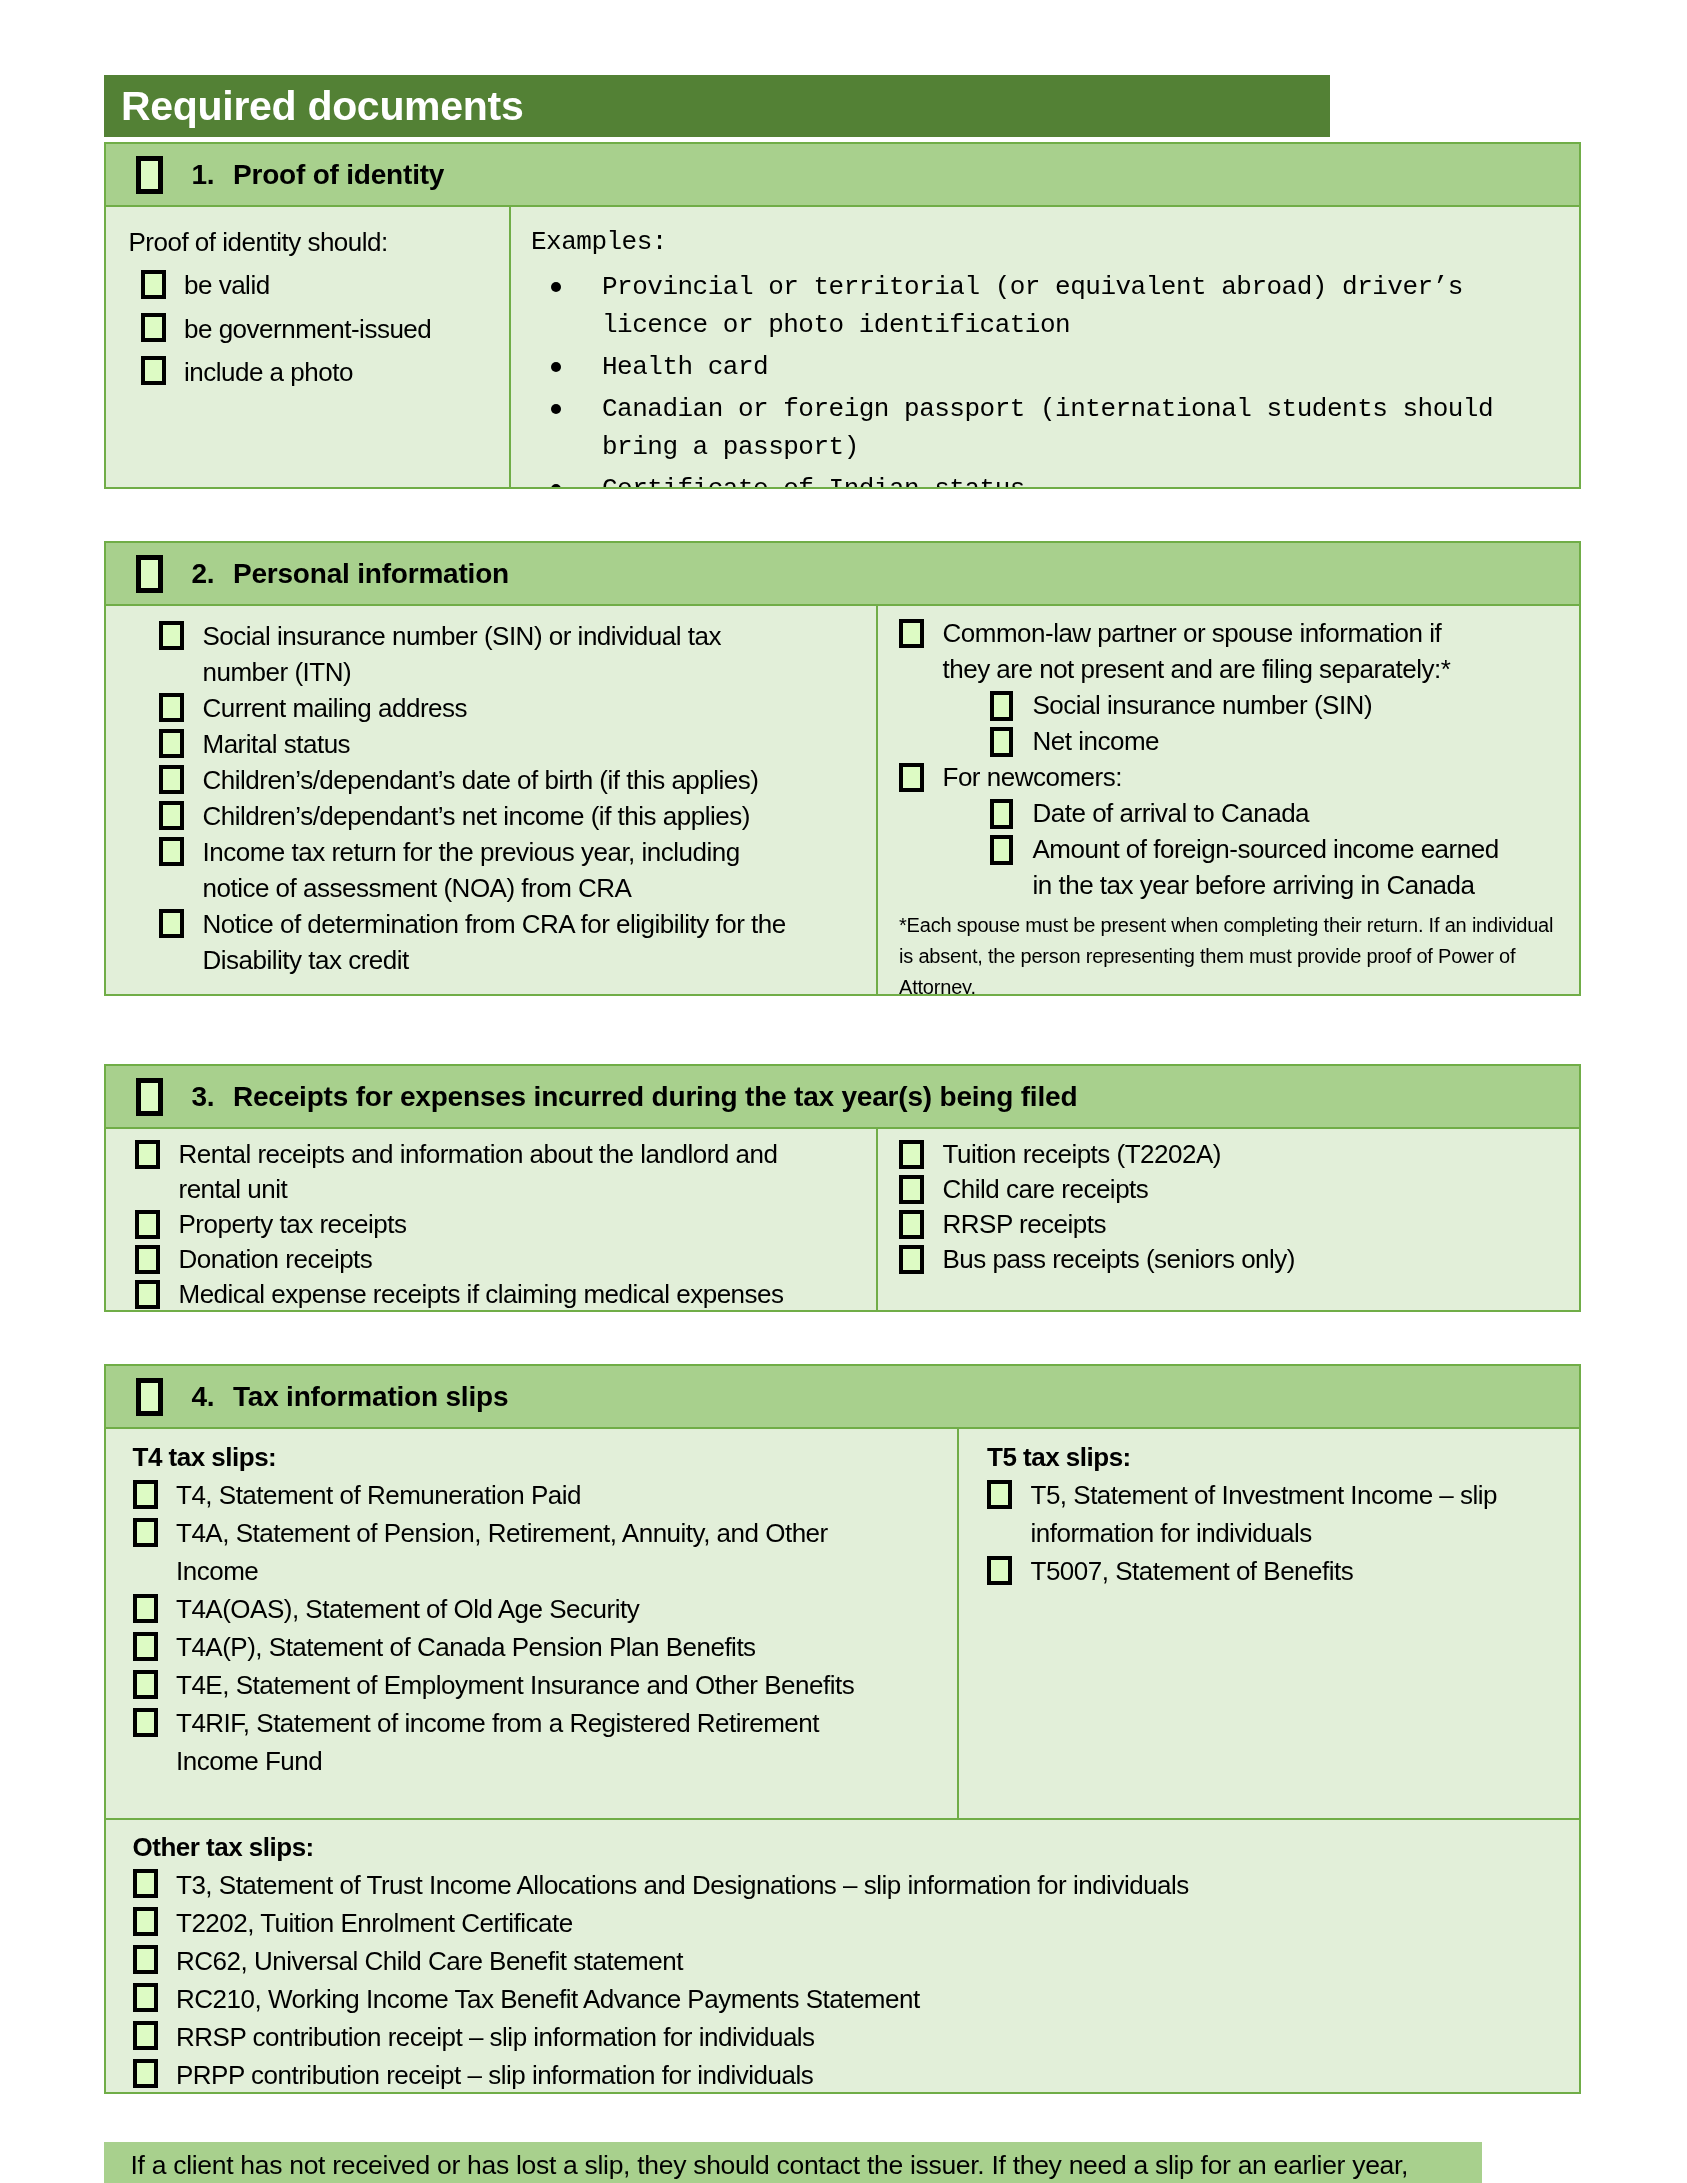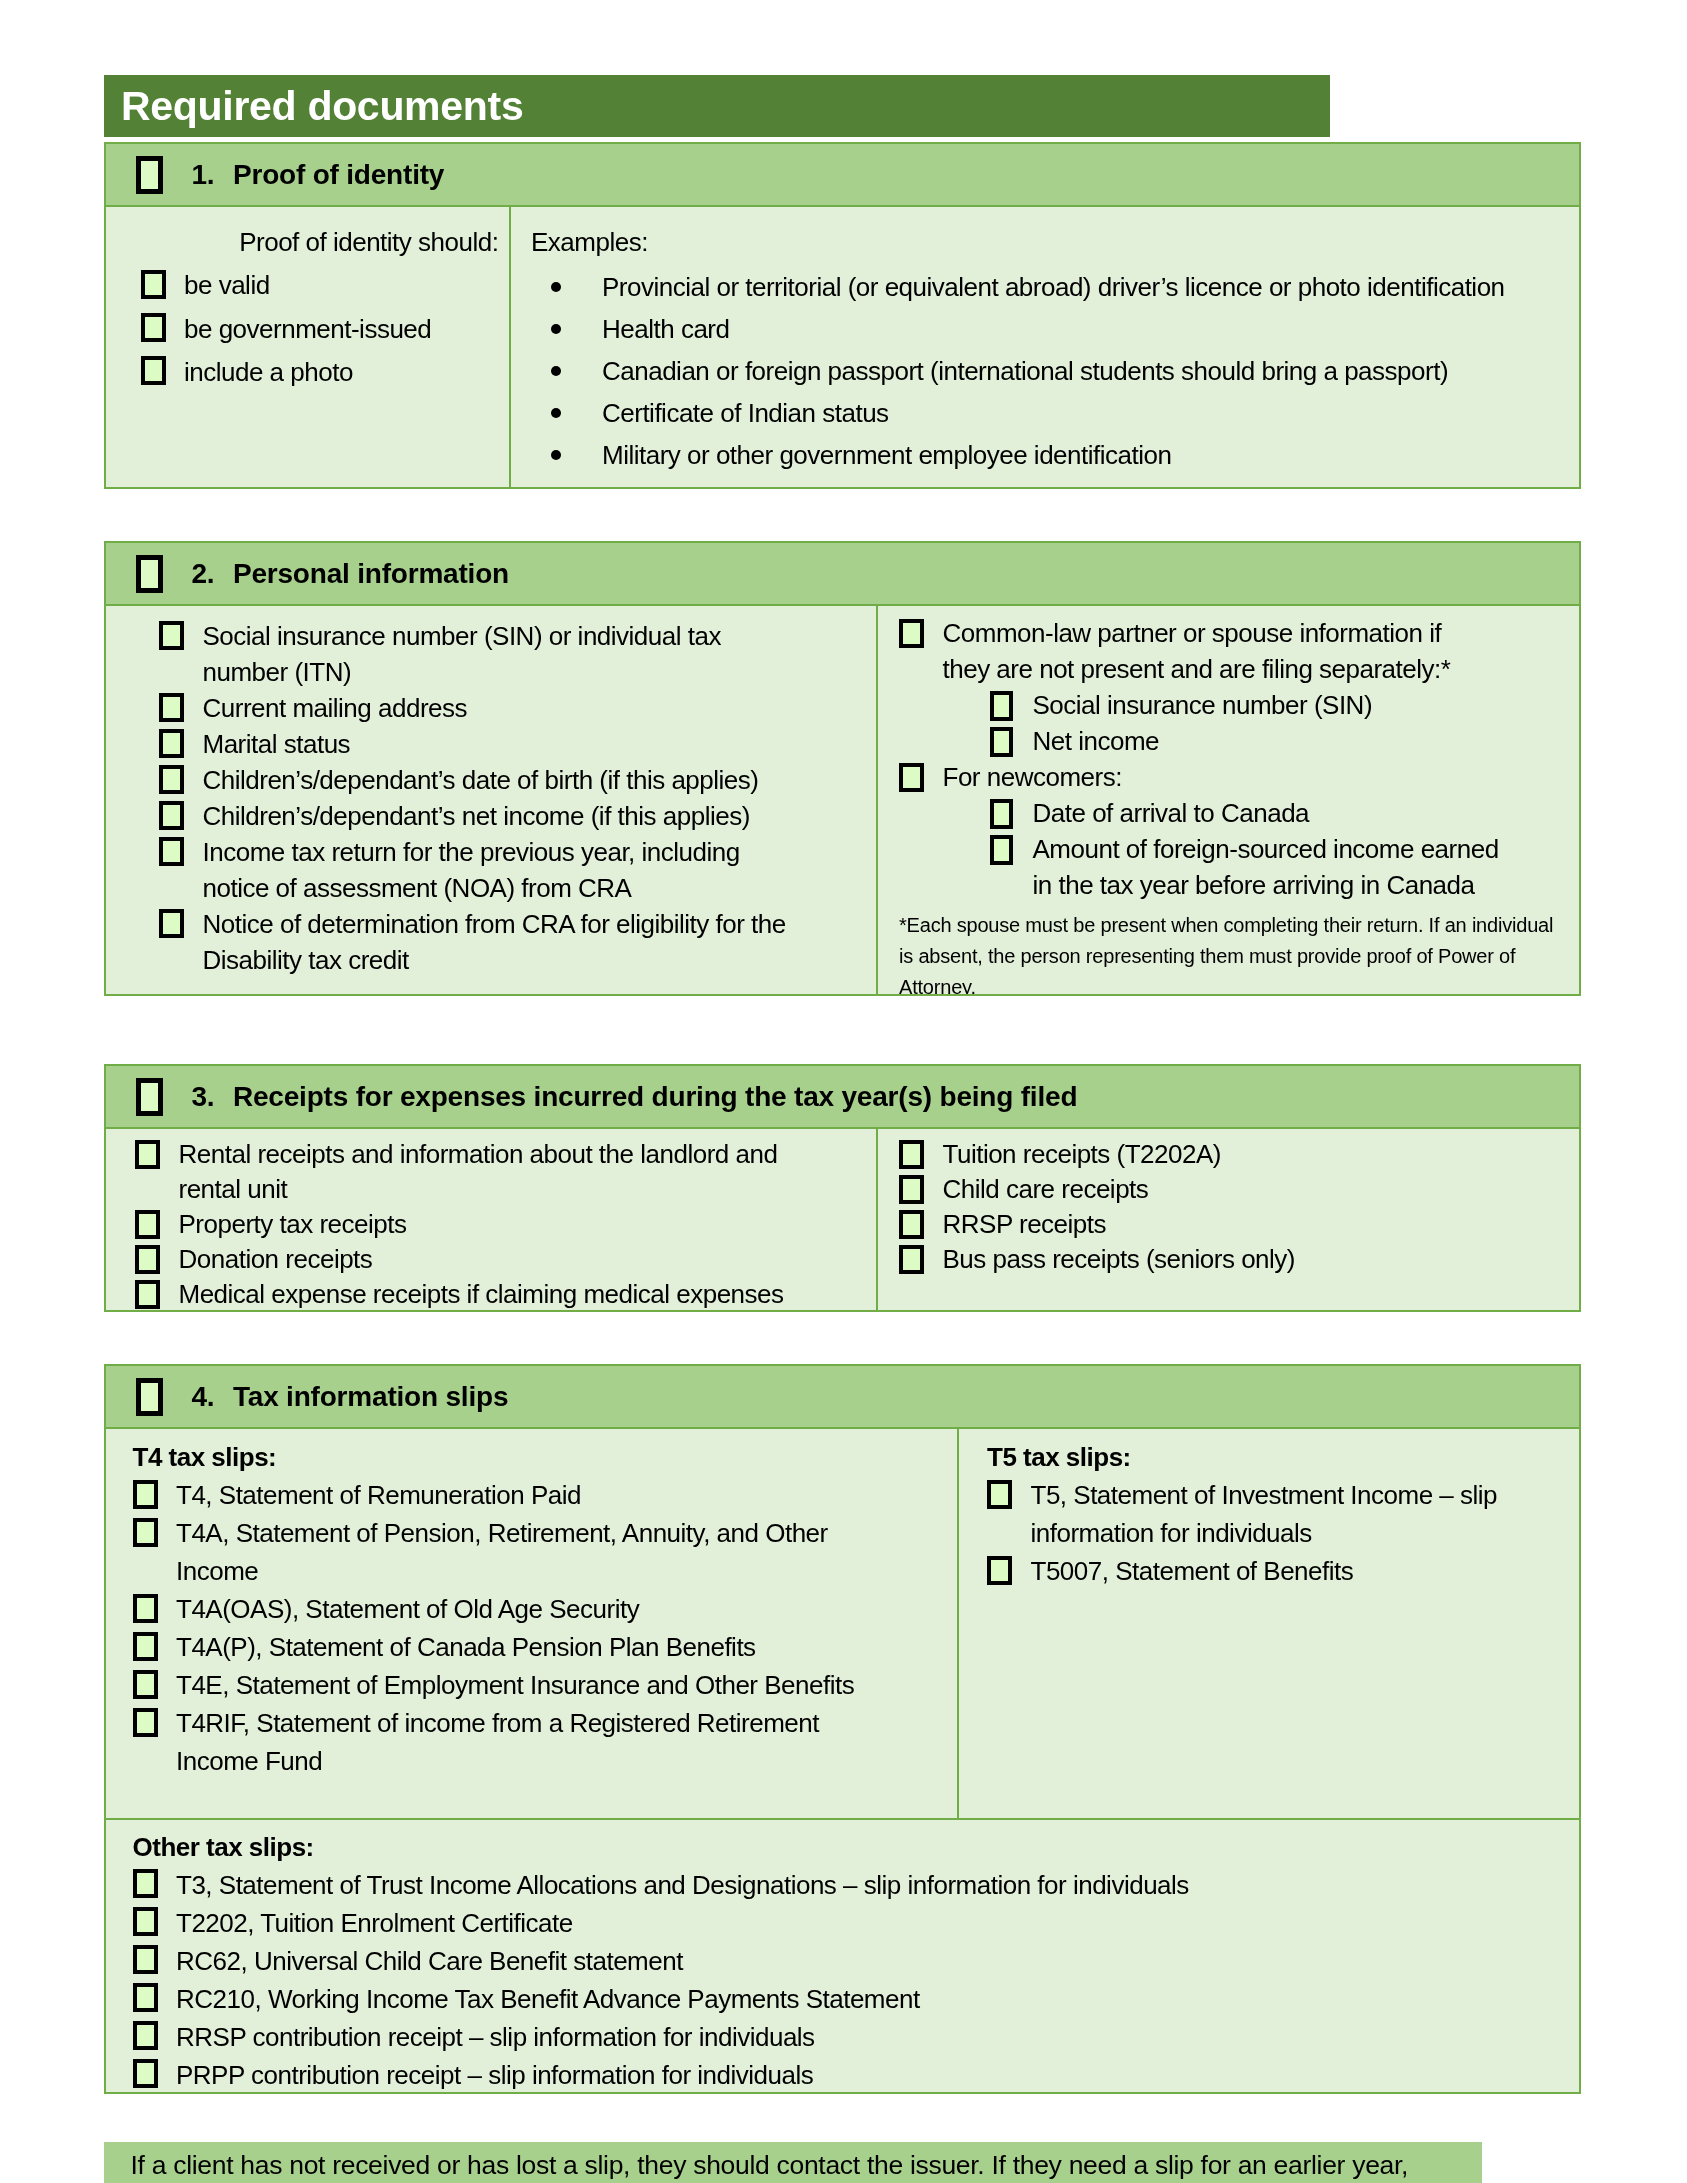--- a/index.html
+++ b/index.html
@@ -38,23 +38,23 @@
   }
   .cb-hdr { width:26.5px; height:38px; border-width:5.3px; }
   .cb-sub { width:22.5px; height:30px; }
   .item { display:flex; align-items:flex-start; font-size:26px; line-height:38px; letter-spacing:-0.5px; }
   .item .cb { margin-top:3.3px; margin-right:18.5px; }
   .txt { flex:1; }
   .col-label { font-size:26px; line-height:38px; letter-spacing:-0.5px; }
   .col-label.bold { font-weight:bold; }
   
   #sec1 .col-left { flex:0 0 403px; padding:16px 10.6px 0 22.5px; }
-  #sec1 .col-left .col-label { margin-bottom:5.3px;text-align:right; }
+  #sec1 .col-left .col-label { margin-bottom:5.3px; }
   #sec1 .col-left .item { margin-left:12px; margin-bottom:5.3px;justify-content:space-between; }
-  #sec1 .col-right { padding:16px 25px 0 20px; }
+  #sec1 .col-right { padding:16px 25px 0 20px;font-family:Liberation Mono, monospace; }
   #sec1 .col-right .col-label { margin-bottom:6.6px; }
   .bullet-item { display:flex; align-items:flex-start; font-size:26px; line-height:38px; letter-spacing:-0.5px; margin-bottom:4px; }
   .dot { flex:0 0 10px; width:10px; height:10px; border-radius:50%; background:#000; margin:14px 41px 0 20px; }
   
   #sec2 .col-left { flex:0 0 770px; padding:12px 18.5px 0 53px; }
   #sec2 .item { line-height:36px; }
   #sec2 .col-right { padding:9.3px 24px 0 21px; }
   .sub-item { margin-left:91px; }
   .sub-item .cb { margin-right:20px; }
   .footnote { font-size:20px; line-height:31px; letter-spacing:-0.2px; margin-top:6.6px; }

